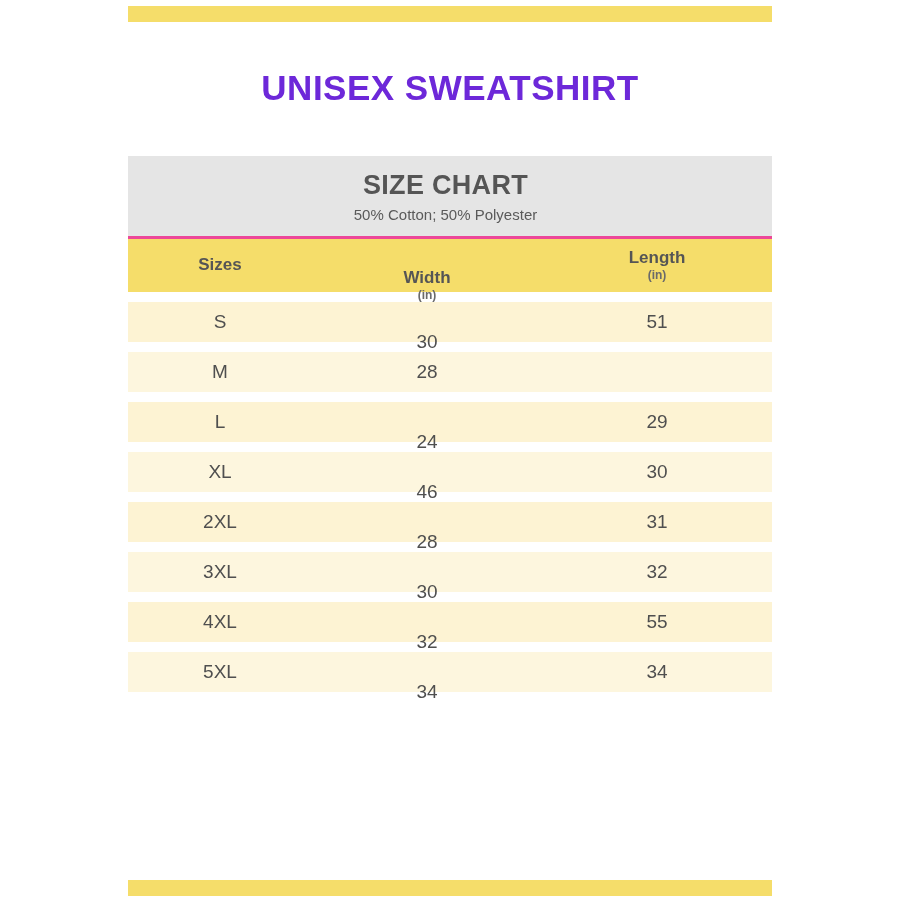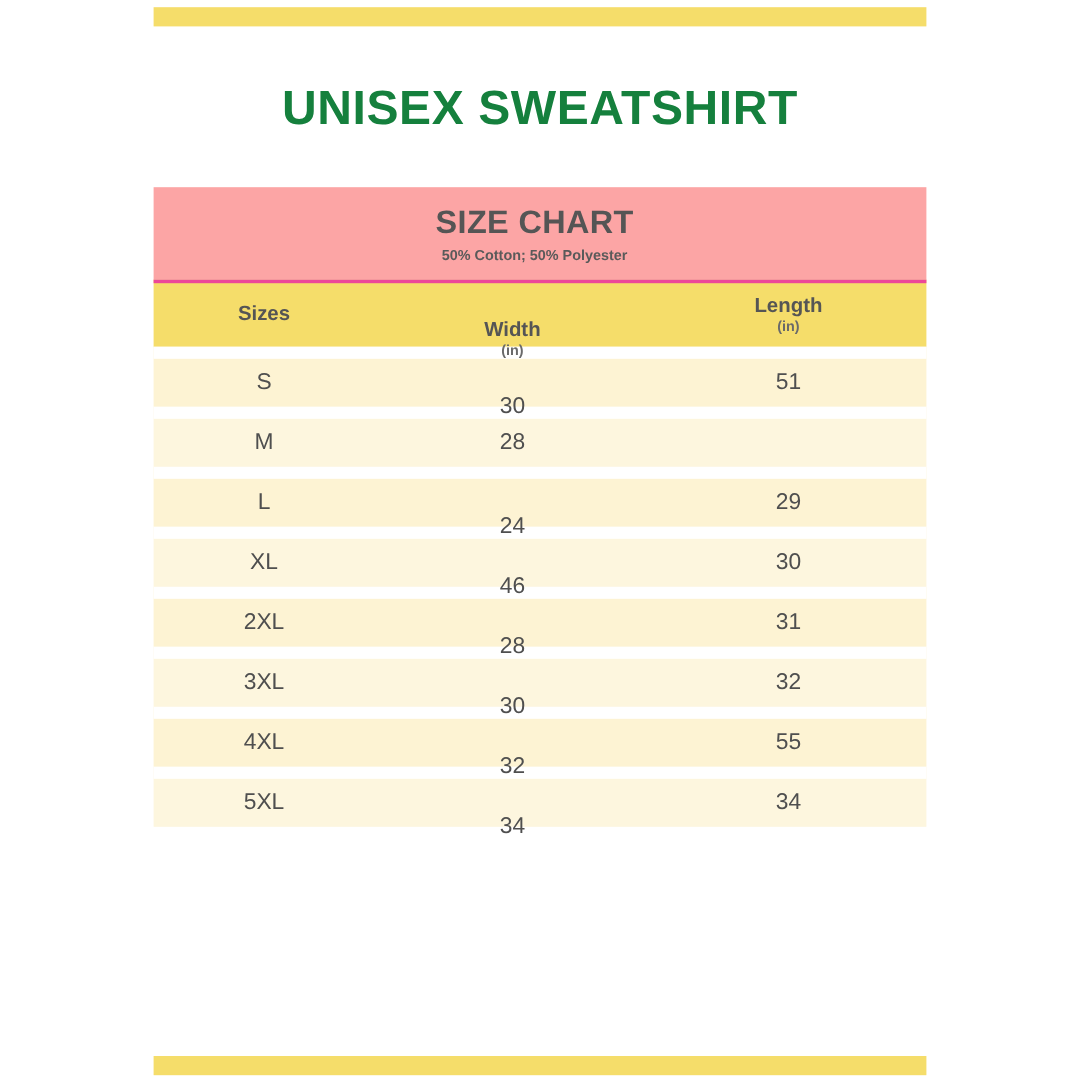--- a/index.html
+++ b/index.html
@@ -30,49 +30,49 @@
   .bar-top { top: 6px; }
   .bar-bottom { top: 880px; }
 
   
   .doc-title {
     position: absolute;
     top: 68px;
     left: 0;
     width: 900px;
     text-align: center;
-    font-size: 40px;
+    font-size: 35px;
     font-weight: bold;
     letter-spacing: 0.5px;
-    color: #15803d;
+    color: #6d28d9;
   }
 
   
   .chart {
     position: absolute;
     top: 156px;
     left: 128px;
     width: 644px;
   }
   .chart-header {
-    background: #fca5a5;
+    background: #e5e5e5;
     padding: 14px 9px 13px 0;
     text-align: center;
   }
   .chart-header .h-title {
     font-size: 27px;
     font-weight: bold;
     color: #555555;
     letter-spacing: 0.3px;
     line-height: 1.15;
   }
   .chart-header .h-sub {
     margin-top: 5px;
-    font-size: 12px;
-    font-weight: bold;
+    font-size: 15px;
+    font-weight: normal;
     color: #5a5a5a;
   }
 
   
   .col-head {
     display: flex;
     background: #f5dd6a;
     border-top: 3px solid #ec4899;
     height: 56px;
     align-items: center;

